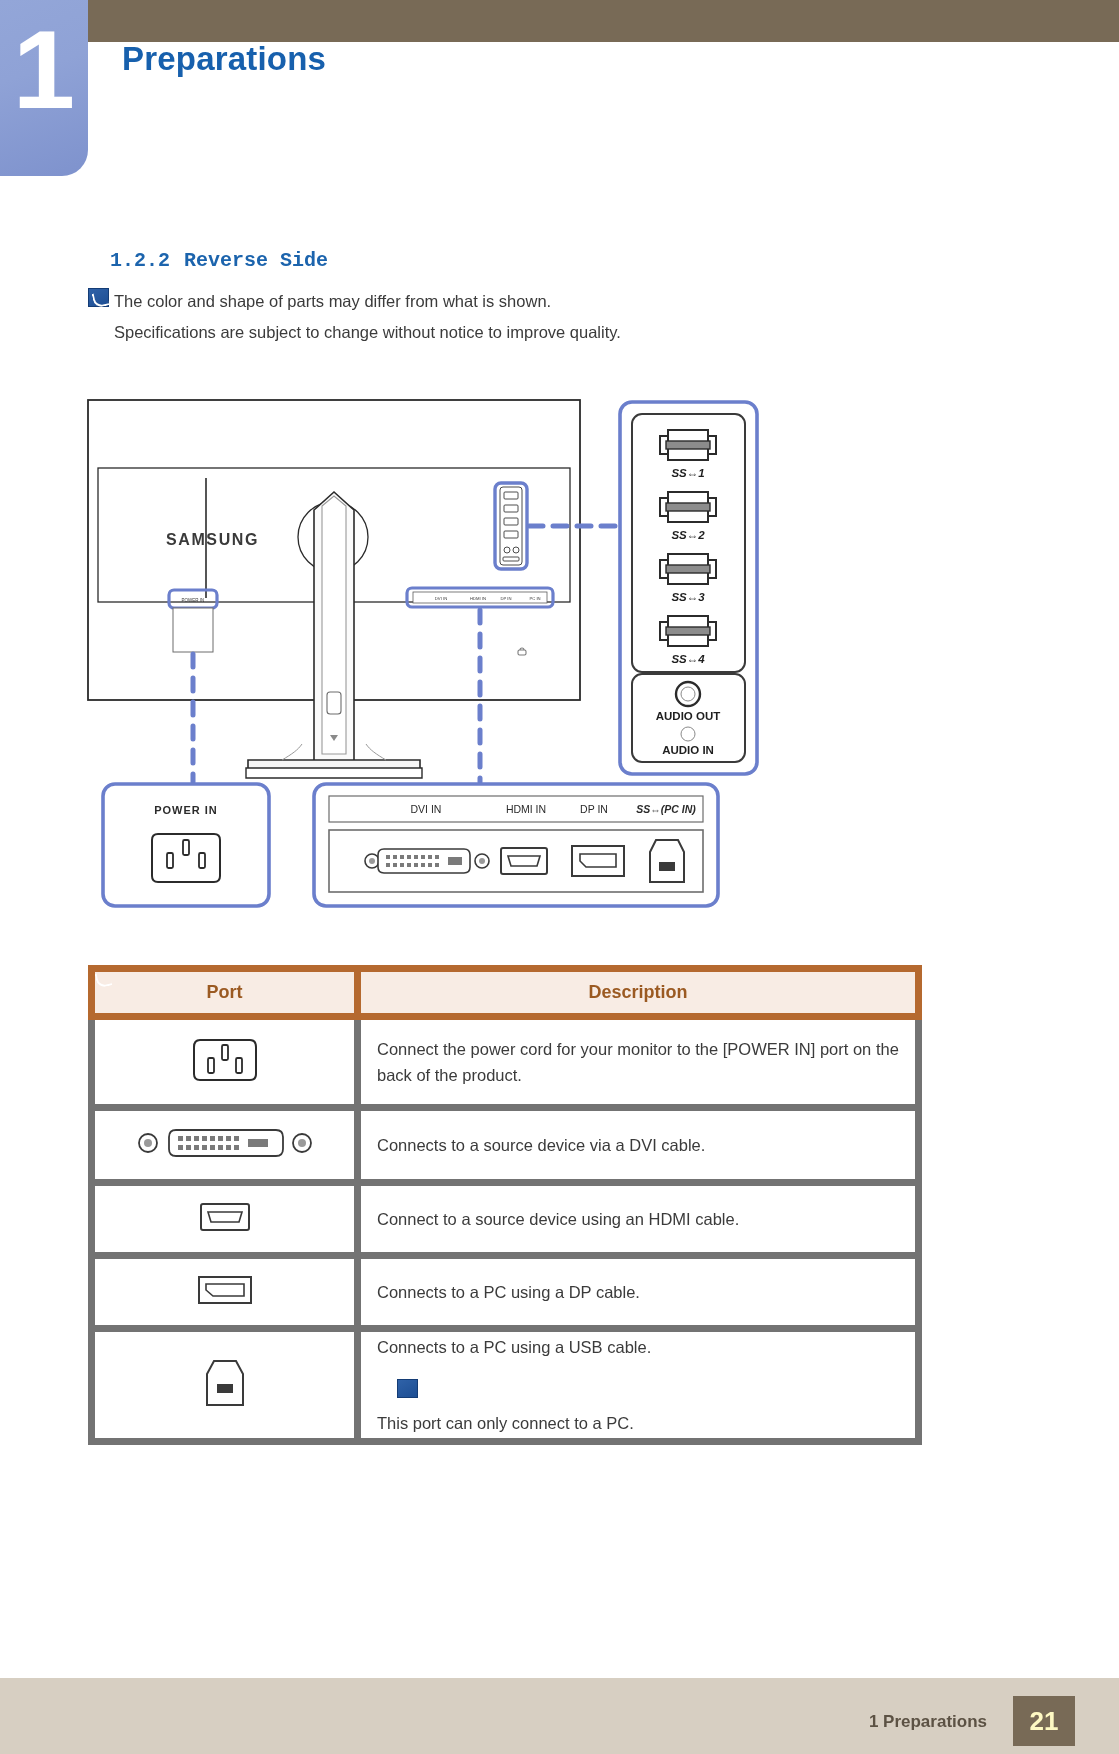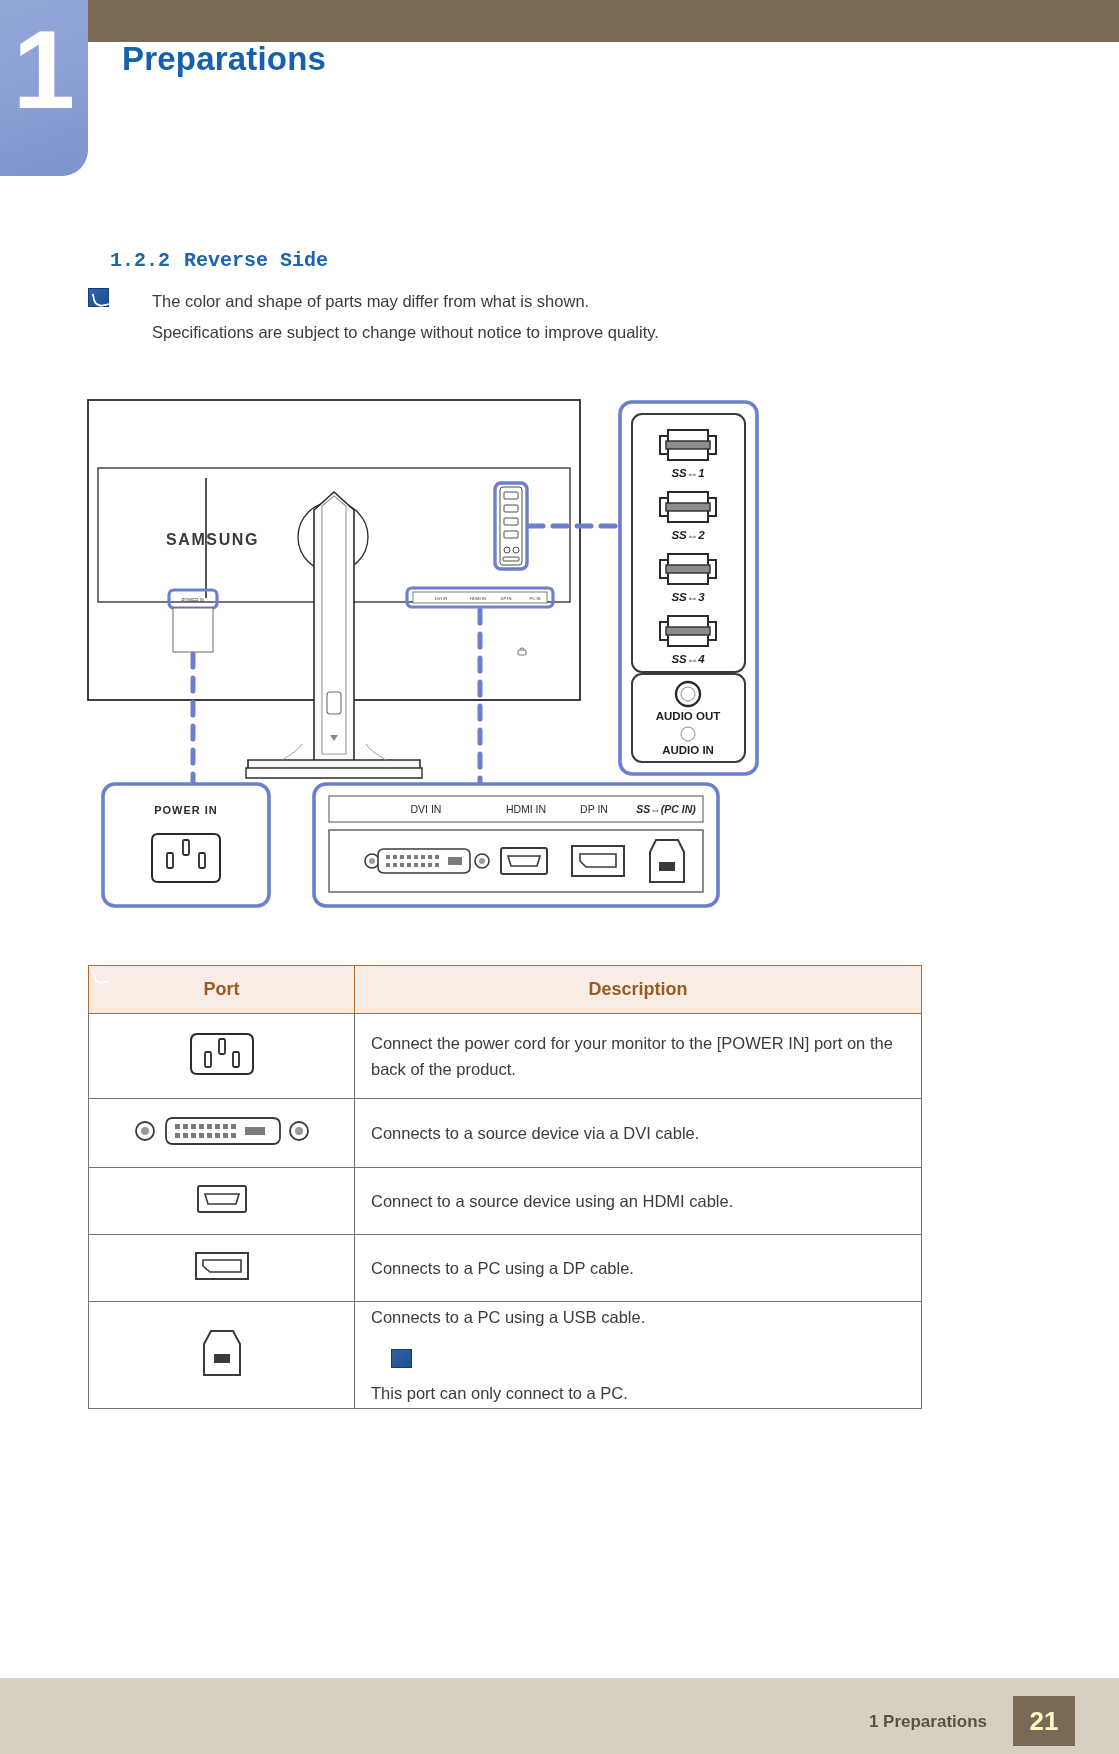--- a/index.html
+++ b/index.html
@@ -53,35 +53,35 @@
   }
   .note-icon:after{
     content:"";
     position:absolute; left:4px; top:3px; width:13px; height:13px;
     border-left:2px solid #ffffff;
     border-bottom:2px solid #ffffff;
     border-bottom-left-radius:9px;
     transform:rotate(-12deg);
   }
   .note-line{
-    margin-left:64px; font-size:16.5px; color:#3b3b3b; line-height:31px;
+    margin-left:26px; font-size:16.5px; color:#3b3b3b; line-height:31px;
   }
 
   
   .diagram{ position:absolute; left:86px; top:382px; width:840px; height:560px; }
   .diagram svg{ display:block; }
 
   
   .ptable{
     position:absolute; left:88px; top:965px; width:834px;
     border-collapse:collapse;
     table-layout:fixed;
   }
   .ptable th, .ptable td{
-    border:1px solid #737373;
+    border:7px solid #737373;
     vertical-align:middle;
   }
   .ptable thead th{
     background:#f8ece4;
     color:#9b5a22;
     font-size:18px; font-weight:700;
     height:48px;
     border-color:#b5692f;
   }
   .col-port{ width:266px; }

